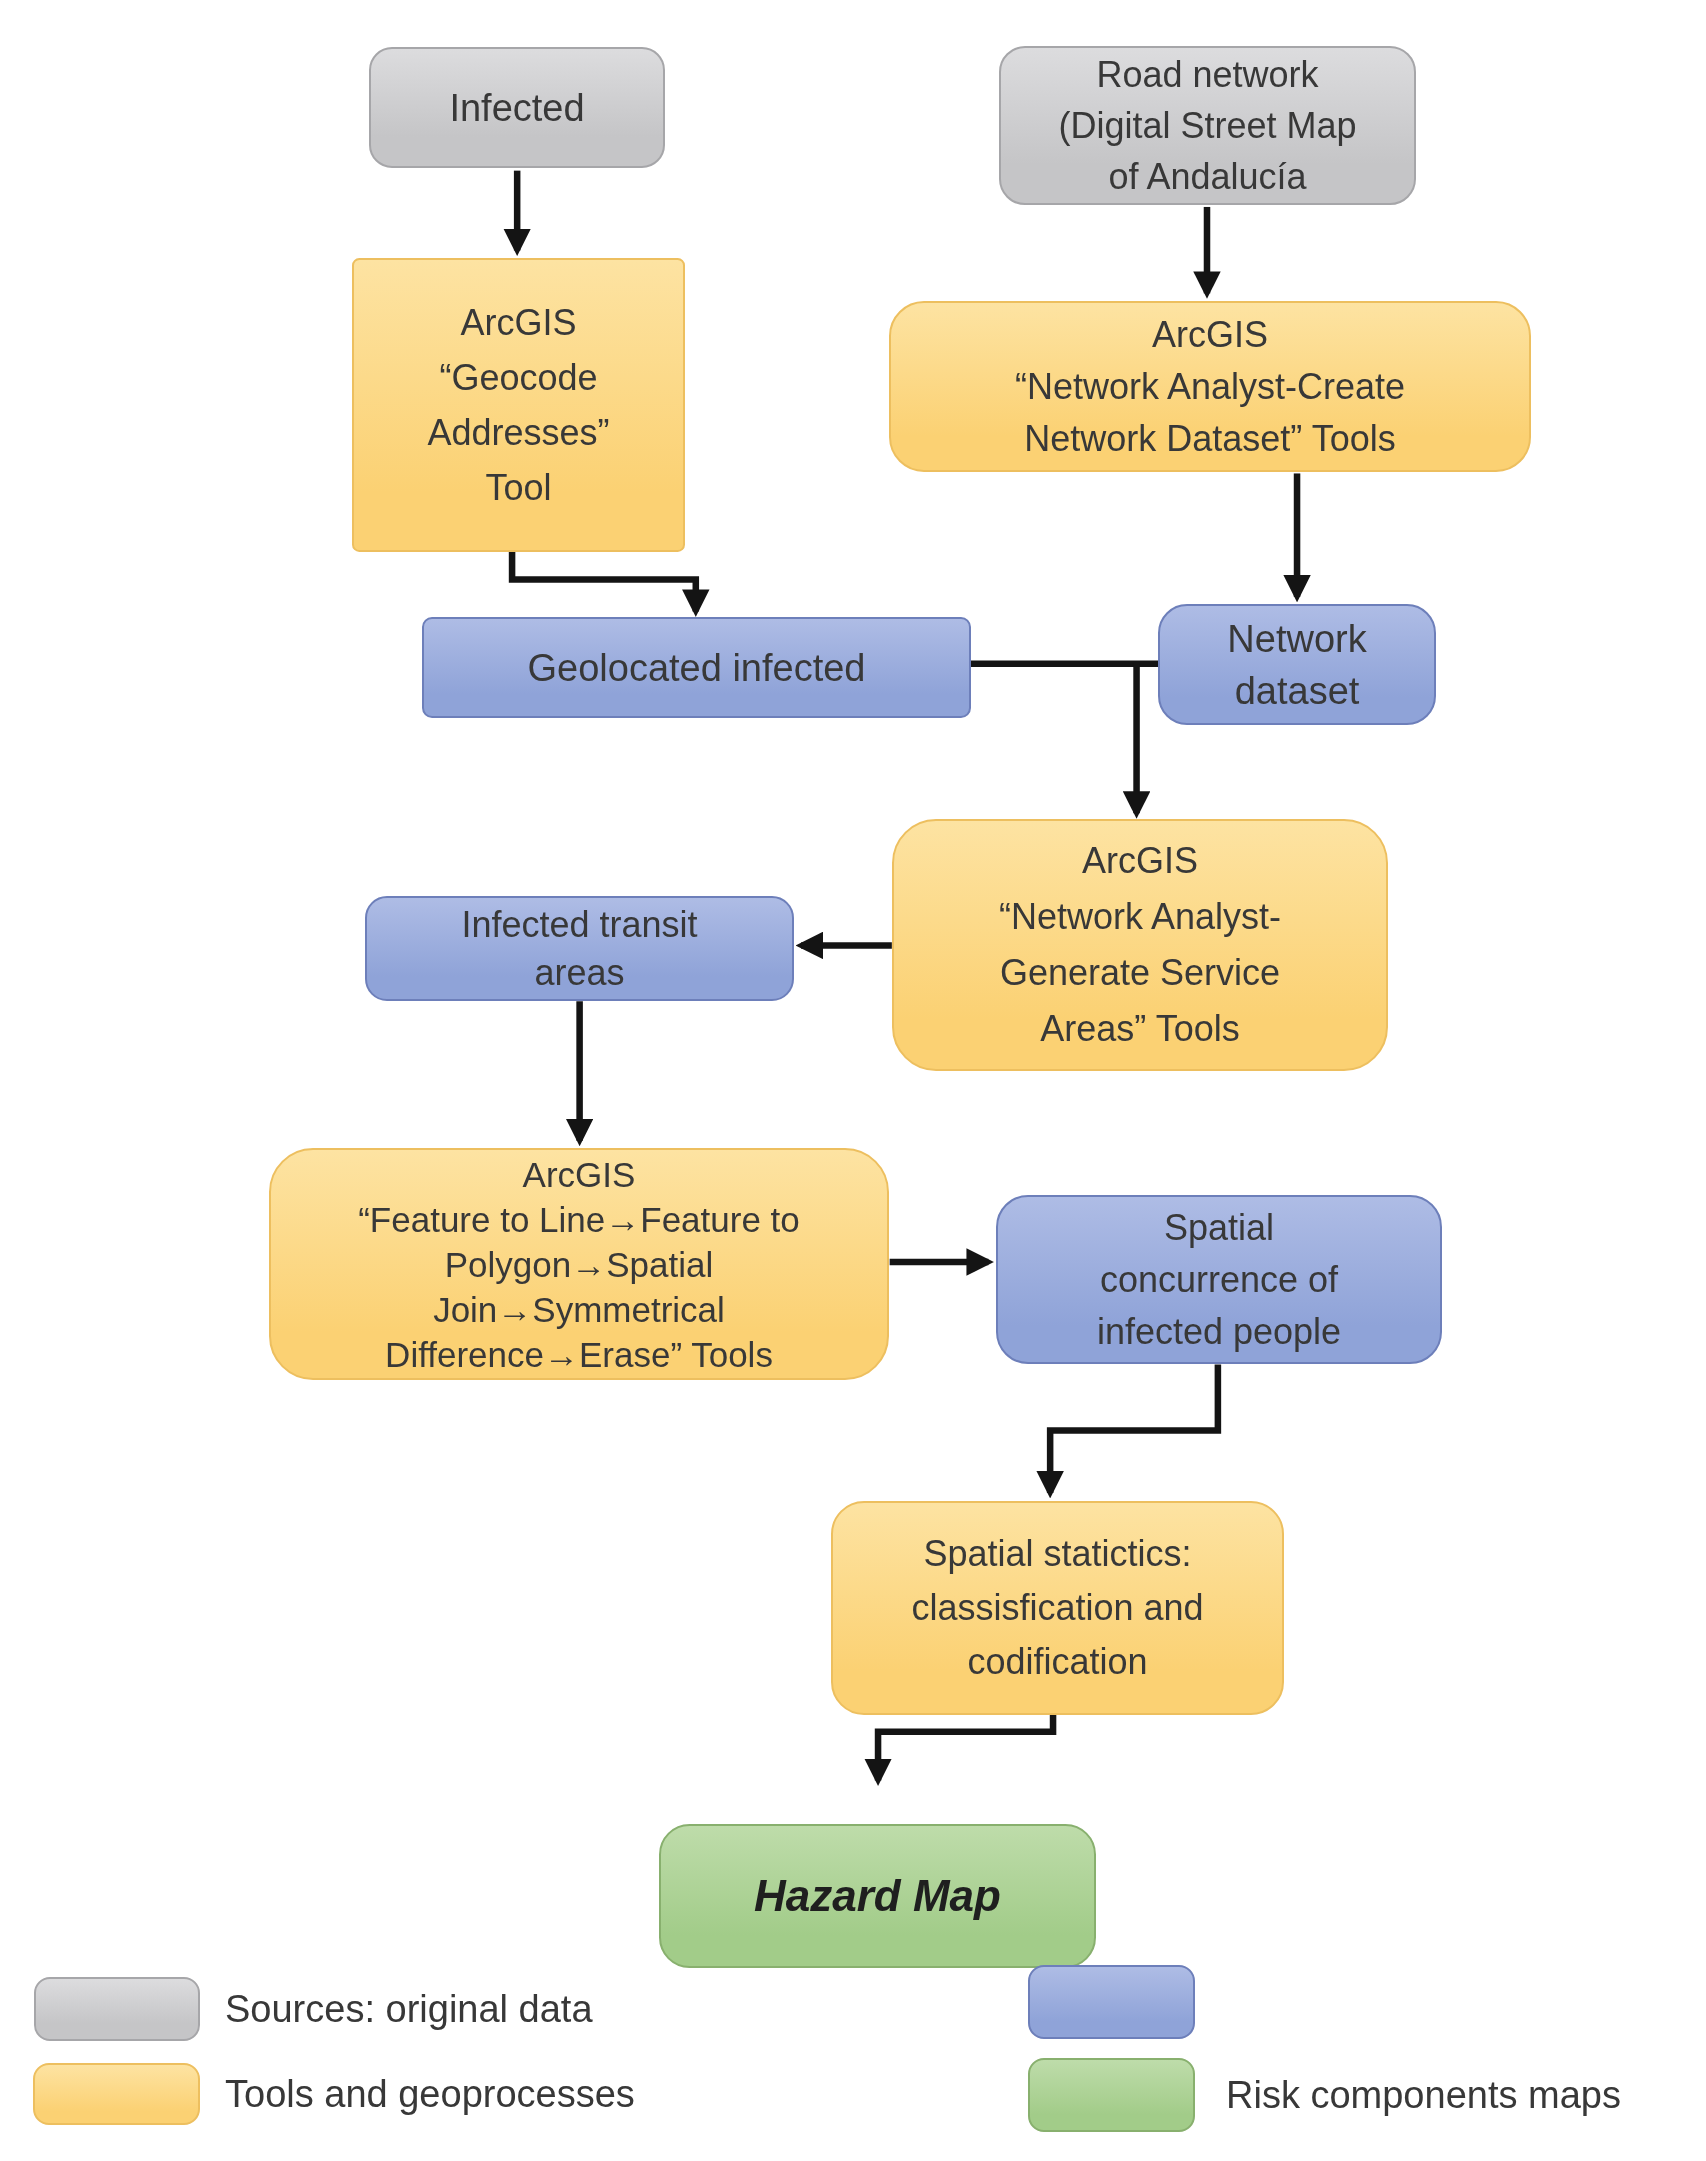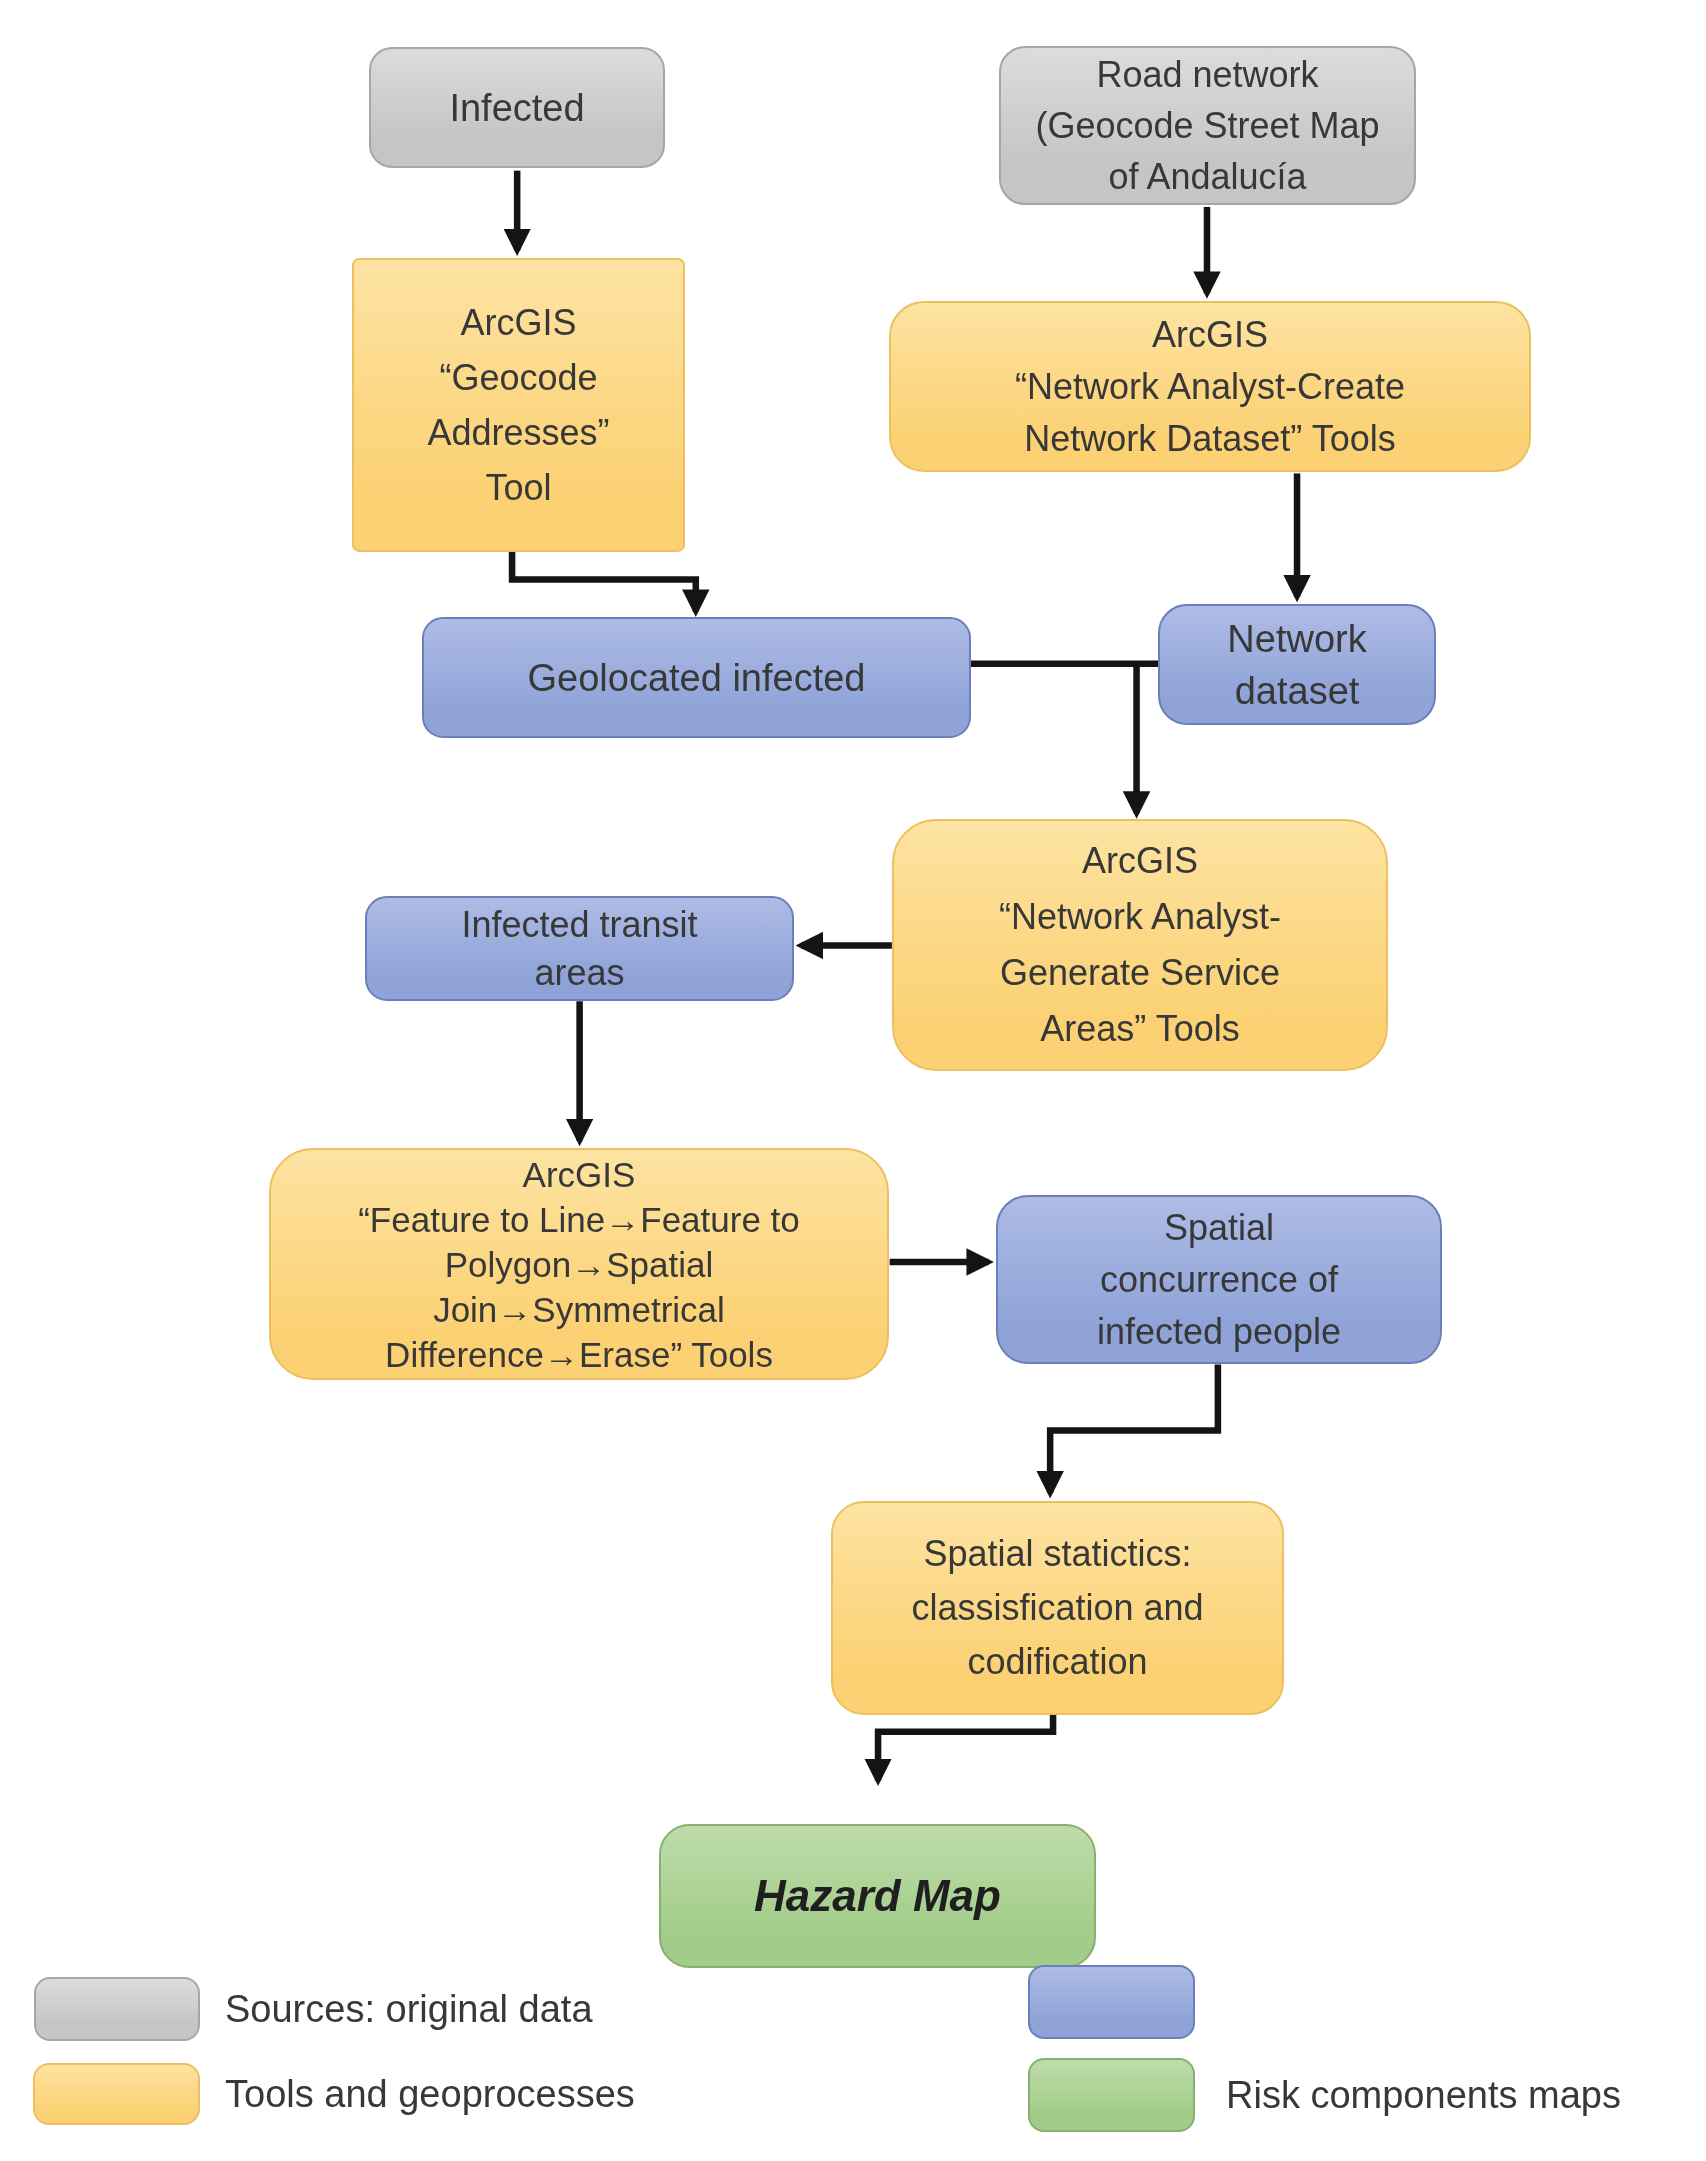--- a/index.html
+++ b/index.html
@@ -69,33 +69,33 @@
     <path class="arrow" d="M1228,1302 L1103,1302" marker-end="url(#ah)"></path>
     <path class="arrow" d="M798,1379 L798,1571" marker-end="url(#ah)"></path>
     <path class="arrow" d="M1225,1738 L1361,1738" marker-end="url(#ah)"></path>
     <path class="arrow" d="M1677,1879 L1677,1970 L1446,1970 L1446,2056" marker-end="url(#ah)"></path>
     <path class="arrow" d="M1450,2314 L1450,2385 L1209,2385 L1209,2452" marker-end="url(#ah)"></path>
   </svg>
 
   <div class="node source" style="left:369px; top:47px; width:296px; height:121px; border-radius:23px; font-size:38px; line-height:46px;">Infected</div>
 
   <div class="node source" style="left:999px; top:46px; width:417px; height:159px; border-radius:26px; font-size:36px; line-height:51px;">Road network
-(Geocode Street Map
+(Digital Street Map
 of Andalucía</div>
 
   <div class="node tool" style="left:352px; top:258px; width:333px; height:294px; border-radius:7.3px; font-size:36px; line-height:55px;">ArcGIS
 “Geocode
 Addresses”
 Tool</div>
 
   <div class="node tool" style="left:889px; top:301px; width:642px; height:171px; border-radius:35px; font-size:36px; line-height:52px;">ArcGIS
 “Network Analyst-Create
 Network Dataset” Tools</div>
 
-  <div class="node geodatabase" style="left:422px; top:617px; width:549px; height:121px; border-radius:21px; font-size:38px; line-height:44px;">Geolocated infected</div>
+  <div class="node geodatabase" style="left:422px; top:617px; width:549px; height:101px; border-radius:10px; font-size:38px; line-height:44px;">Geolocated infected</div>
 
   <div class="node geodatabase" style="left:1158px; top:604px; width:278px; height:121px; border-radius:29px; font-size:38px; line-height:52px;">Network
 dataset</div>
 
   <div class="node tool" style="left:892px; top:819px; width:496px; height:252px; border-radius:44px; font-size:36px; line-height:56px;">ArcGIS
 “Network Analyst-
 Generate Service
 Areas” Tools</div>
 
   <div class="node geodatabase" style="left:365px; top:896px; width:429px; height:105px; border-radius:22px; font-size:36px; line-height:48px;">Infected transit

